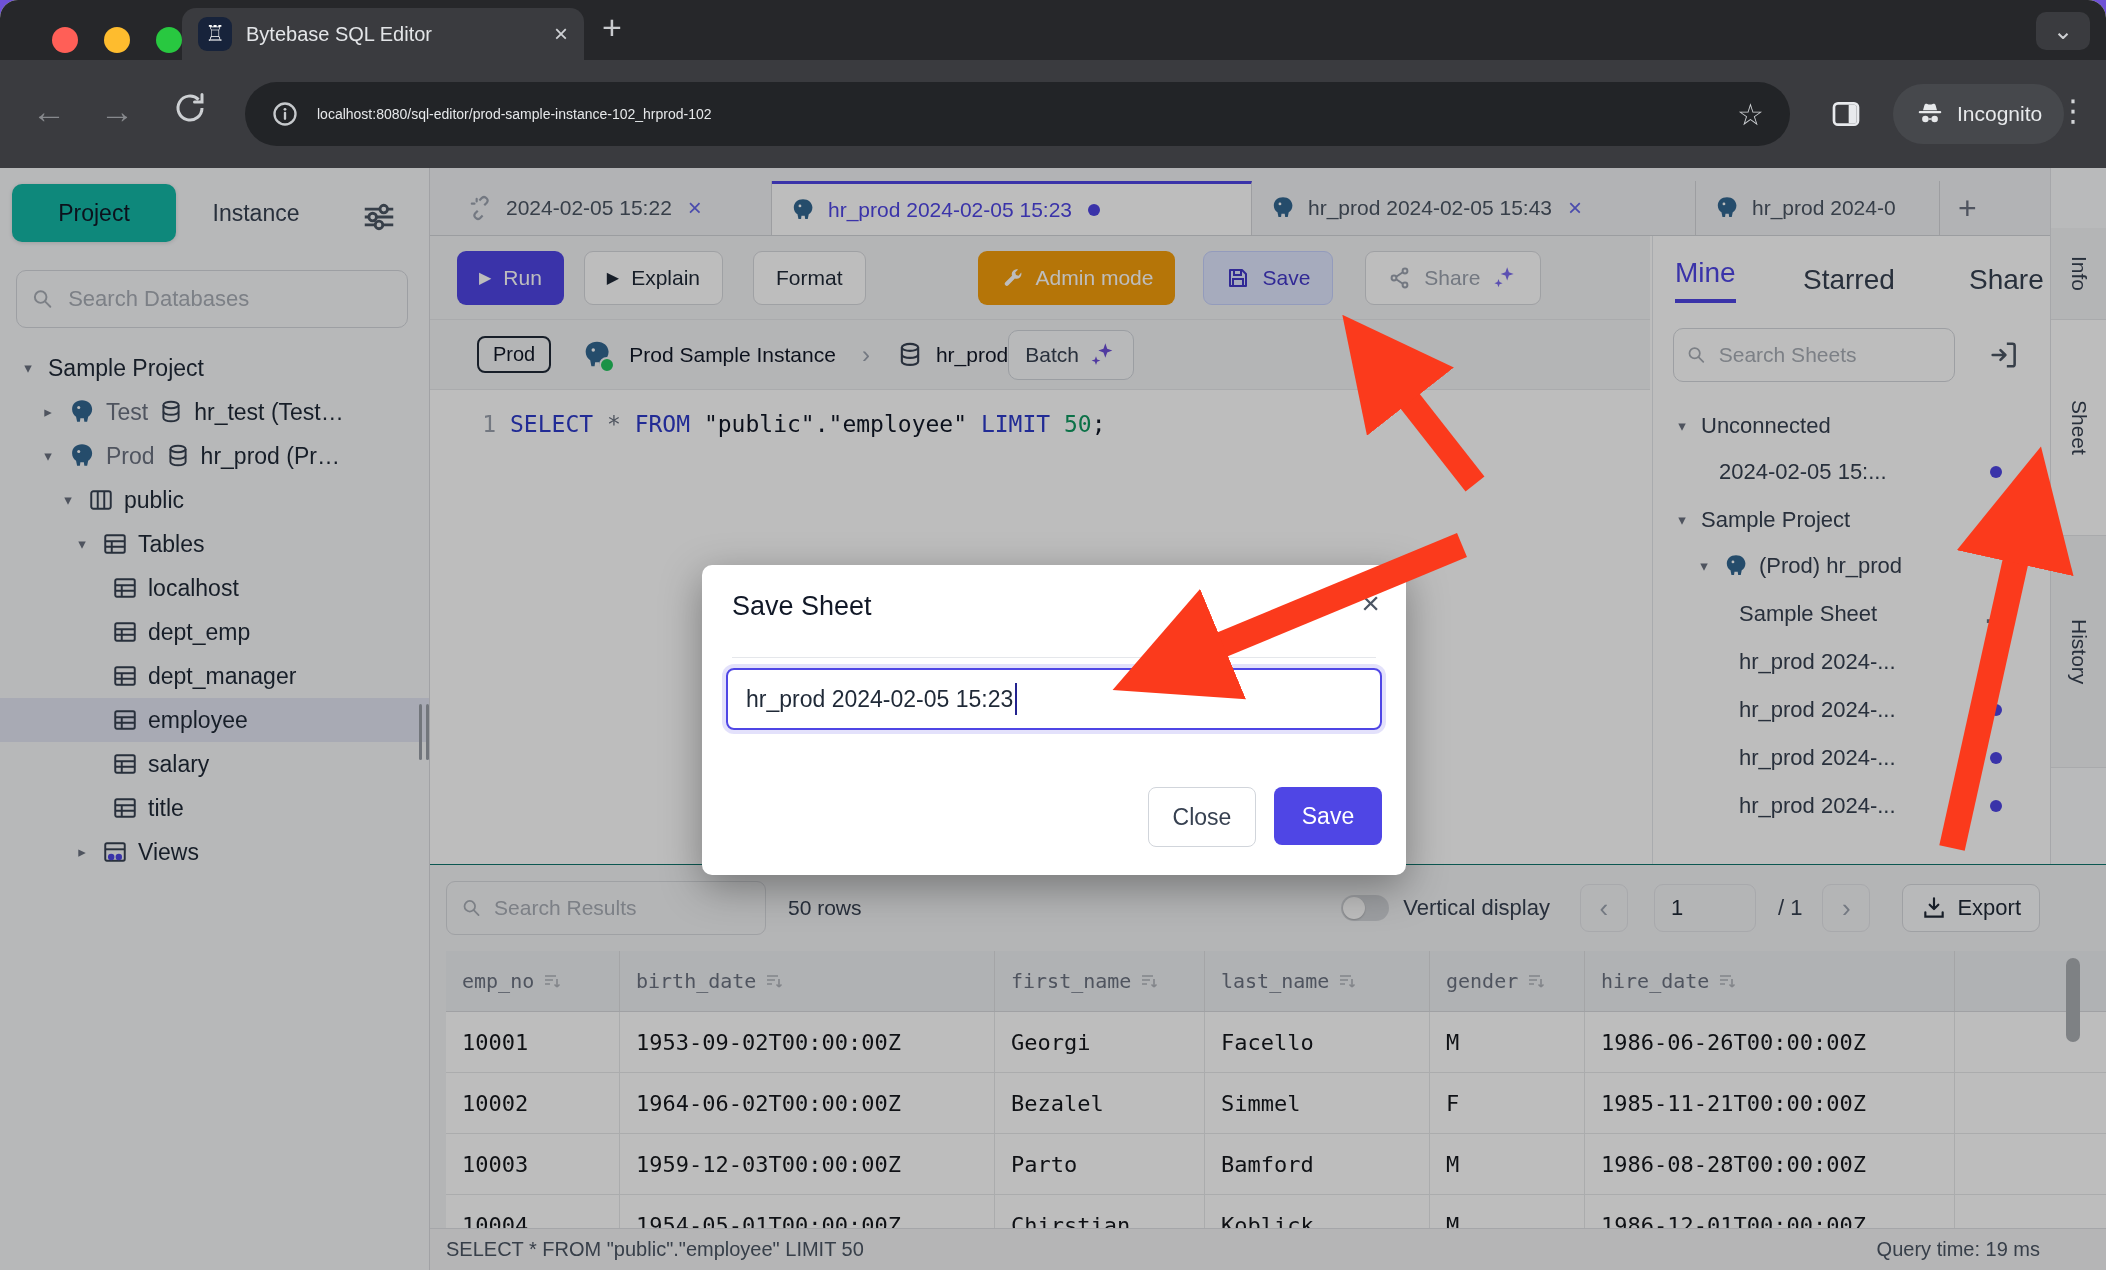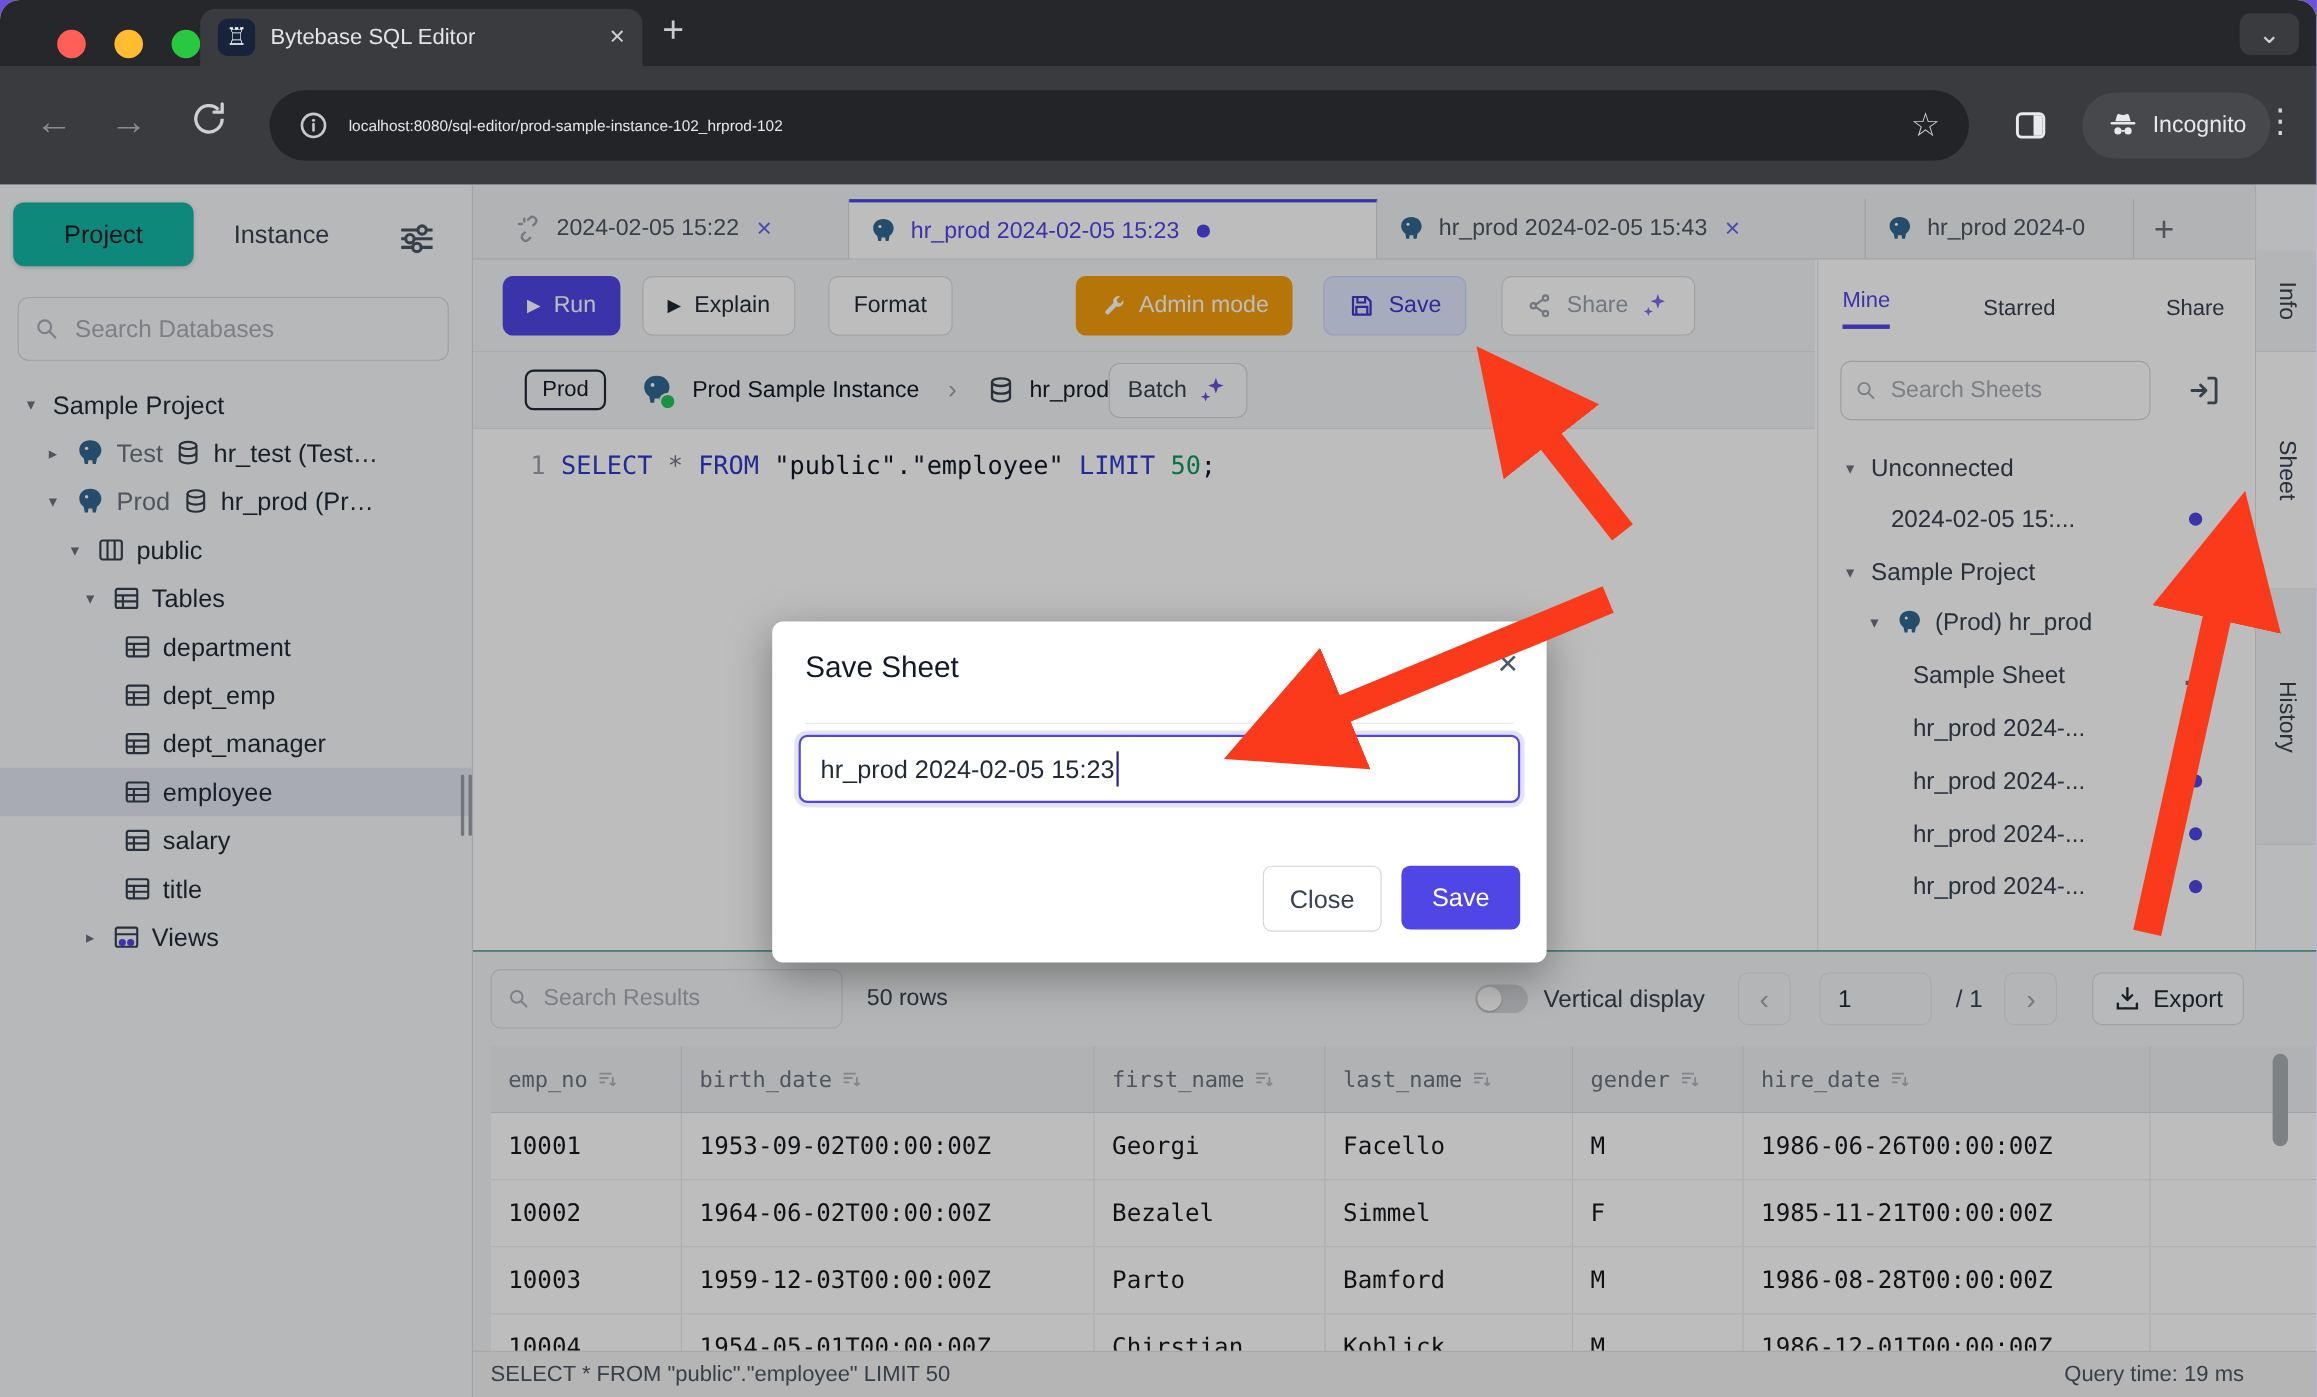--- a/index.html
+++ b/index.html
@@ -86,21 +86,21 @@
   .help-ring{position:absolute;left:1373px;top:180px;width:40px;height:40px;border:5px solid #4a7bf0;border-radius:50%;box-sizing:border-box;}
 
   
   .code-area{position:absolute;left:430px;top:222px;width:1220px;height:474px;background:#fff;}
   .codeline{display:flex;align-items:center;height:44px;font-family:"DejaVu Sans Mono",monospace;font-size:23px;}
   .gutter{width:80px;text-align:right;padding-right:14px;color:#9ca3af;box-sizing:border-box;}
   .kw{color:#2d3ac9;} .op{color:#6b7280;} .ident{color:#111827;} .num{color:#0f9960;}
 
   
   .sheetpanel{position:absolute;left:1652px;top:68px;width:398px;height:628px;background:#fff;border-left:1px solid #e5e7eb;box-sizing:border-box;}
-  .sp-tabs{position:absolute;left:0;top:18px;width:100%;height:52px;display:flex;align-items:center;font-size:20px;color:#374151;}
+  .sp-tabs{position:absolute;left:0;top:18px;width:100%;height:52px;display:flex;align-items:center;font-size:28px;color:#374151;}
   .sp-tab{position:absolute;}
   .sp-mine{left:22px;color:#4f46e5;border-bottom:4px solid #4f46e5;padding-bottom:10px;}
   .sp-starred{left:150px;} .sp-share{left:316px;}
   .sp-search{position:absolute;left:20px;top:92px;width:282px;height:54px;border:1px solid #d4d7dc;border-radius:10px;
     display:flex;align-items:center;gap:10px;padding:12px 12px;box-sizing:border-box;color:#9aa1ab;}
   .sp-search input{border:none;outline:none;background:transparent;font-size:21px;width:100%;font-family:inherit;color:#374151;}
   .sp-search input::placeholder{color:#a8adb5;}
   .sp-collapse{position:absolute;left:334px;top:102px;color:#4b5563;}
   .sprow{position:absolute;left:0;width:397px;height:44px;display:flex;align-items:center;gap:10px;font-size:22px;color:#374151;
     box-sizing:border-box;white-space:nowrap;overflow:hidden;}
@@ -293,21 +293,21 @@
             <path d="M3 9.5h18M3 14.5h18M9 9.5V20"></path>
           </svg>
         <span>Tables</span>
       </div>
 
       <div class="trow" style="top:398px;padding-left:112px">
         <svg width="26" height="26" viewBox="0 0 24 24" fill="none" stroke="#374151" stroke-width="1.8">
             <rect x="3" y="4" width="18" height="16" rx="1.5"></rect>
             <path d="M3 9.5h18M3 14.5h18M9 9.5V20"></path>
           </svg>
-        <span>department</span>
+        <span>localhost</span>
       </div>
       <div class="trow" style="top:442px;padding-left:112px">
         <svg width="26" height="26" viewBox="0 0 24 24" fill="none" stroke="#374151" stroke-width="1.8">
             <rect x="3" y="4" width="18" height="16" rx="1.5"></rect>
             <path d="M3 9.5h18M3 14.5h18M9 9.5V20"></path>
           </svg>
         <span>dept_emp</span>
       </div>
       <div class="trow" style="top:486px;padding-left:112px">
         <svg width="26" height="26" viewBox="0 0 24 24" fill="none" stroke="#374151" stroke-width="1.8">

